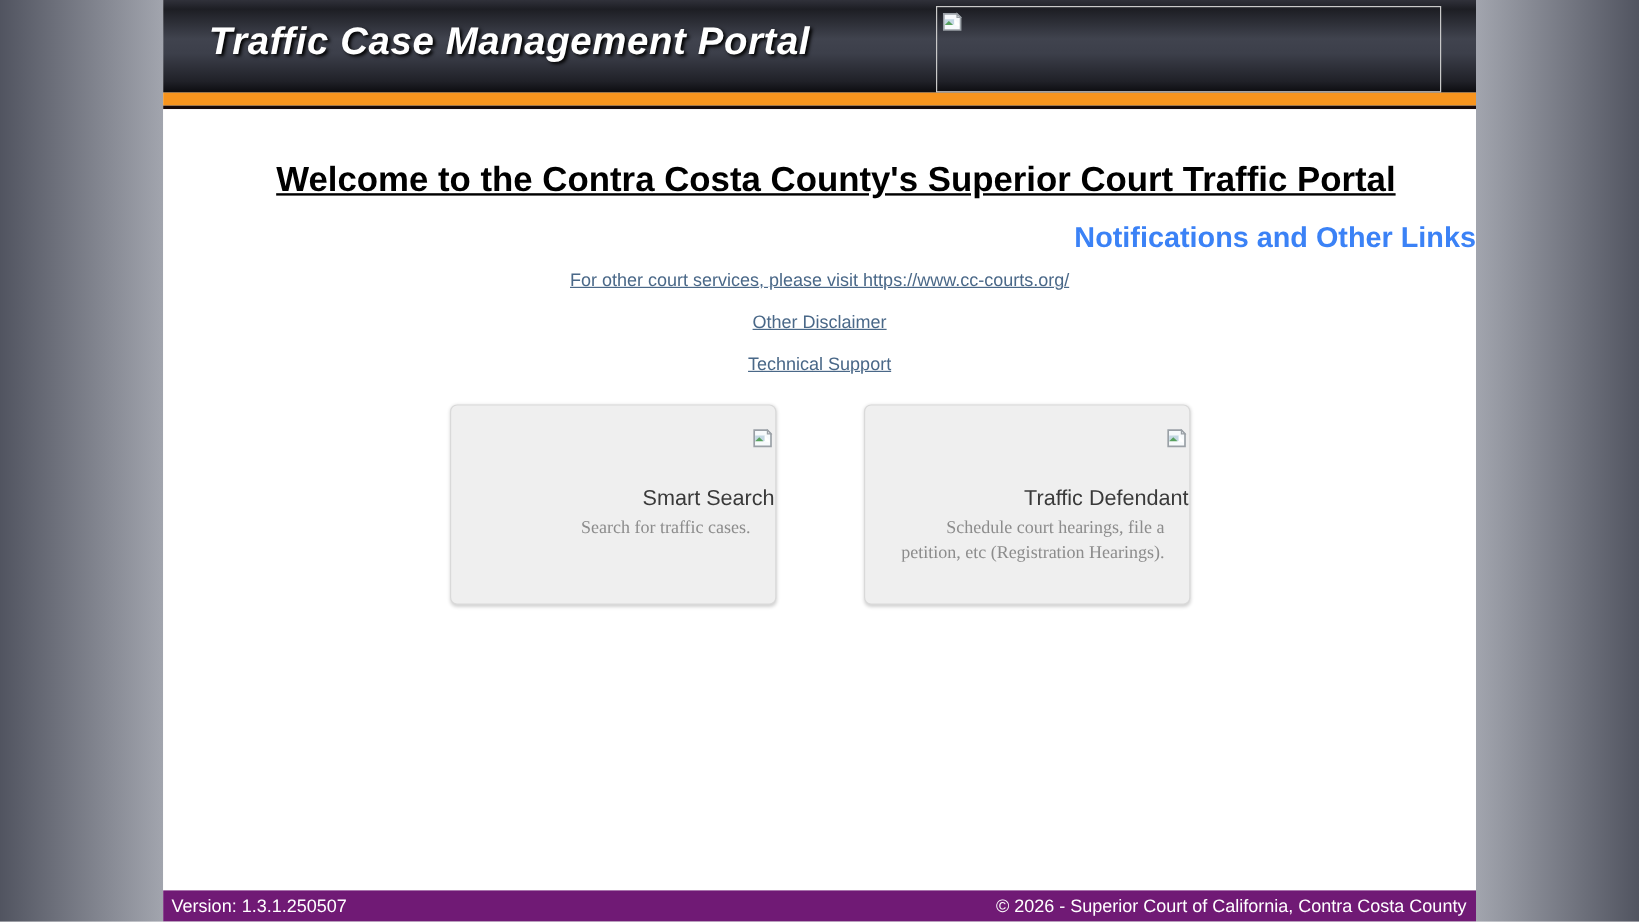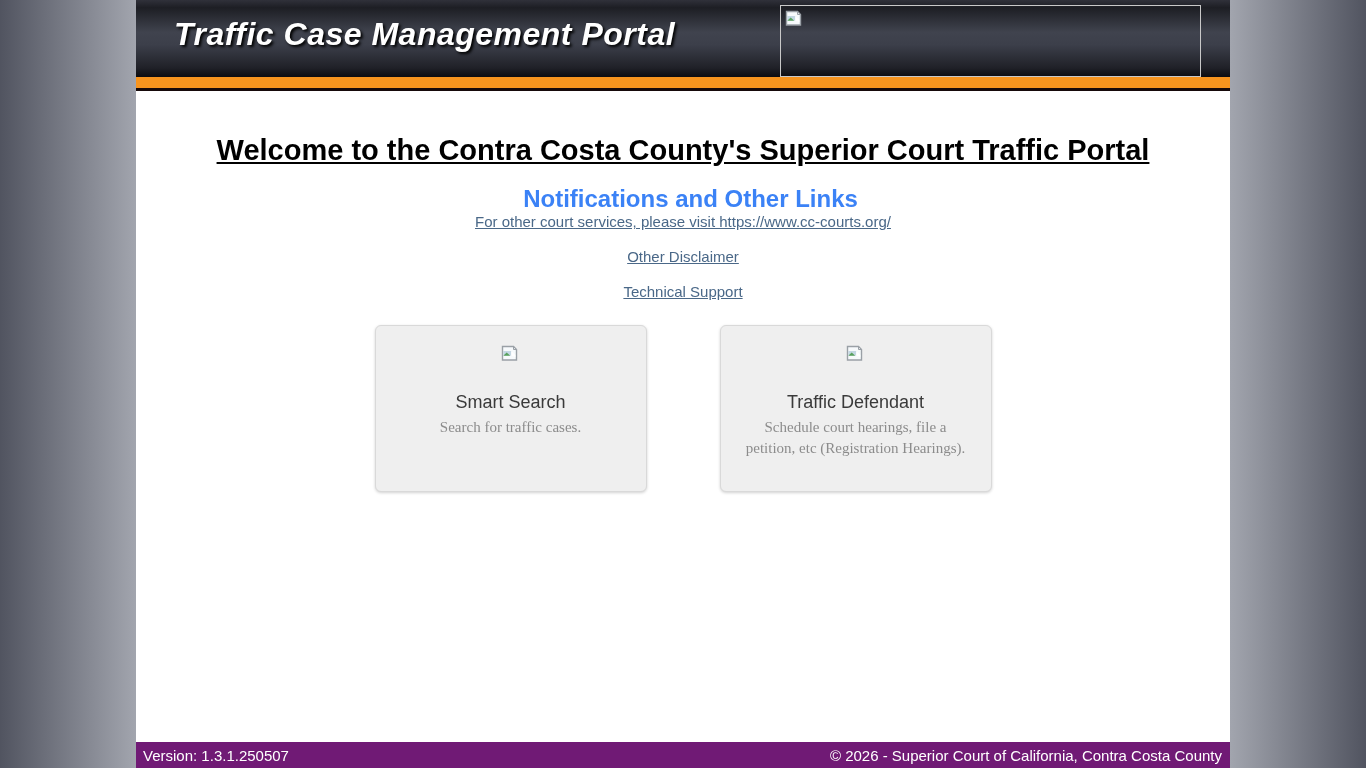--- a/index.html
+++ b/index.html
@@ -47,40 +47,40 @@
     background: transparent;
   }
   .banner-box .broken-img { position: absolute; top: 4px; left: 4px; }
   .accent-bar { height: 11px; background: #f7941e; flex: 0 0 auto; }
   .accent-underline { height: 3px; background: #16090a; flex: 0 0 auto; }
 
   
   .main {
     flex: 1 1 auto;
     background: #ffffff;
-    text-align: center;
+    text-align: right;
     padding-top: 42px;
   }
   .welcome-heading {
     font-size: 29px;
     font-weight: bold;
     color: #000000;
     text-decoration: underline;
     max-width: 960px;
     margin: 0 auto;
     line-height: 1.22;
   }
   .section-heading {
     font-size: 24px;
     font-weight: bold;
     color: #3b82f6;
     margin-top: 17px;
     padding-left: 15px;
   }
-  .link-list { }
+  .link-list { margin-top: 12px; }
   .link-list a {
     display: block;
     color: #4a6888;
     text-decoration: underline;
     font-size: 15px;
     margin: 0 auto 18px auto;
     width: fit-content;
   }
   
   .cards-row {

